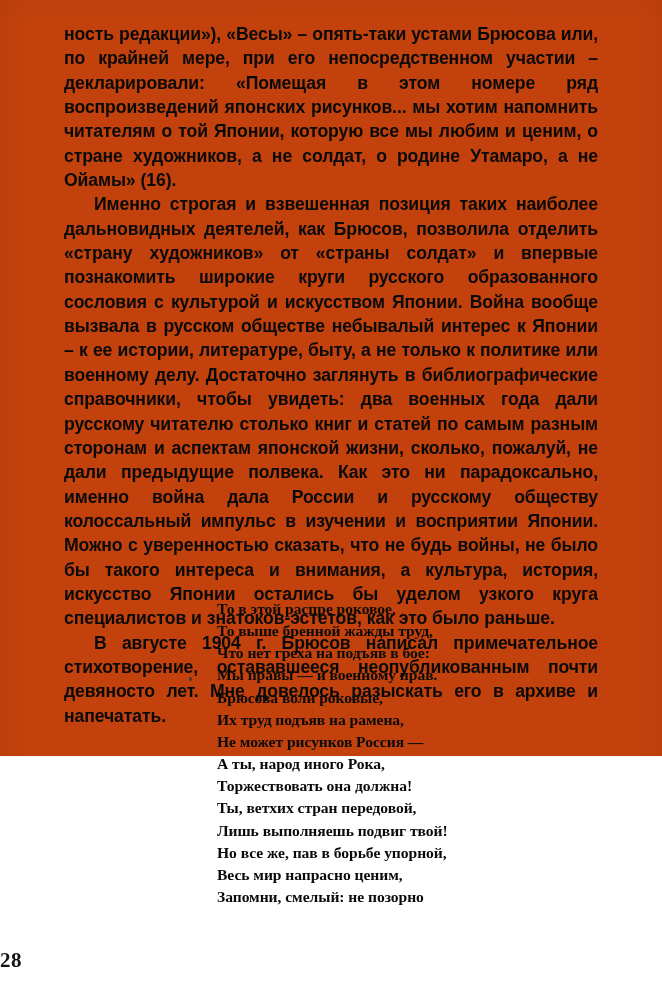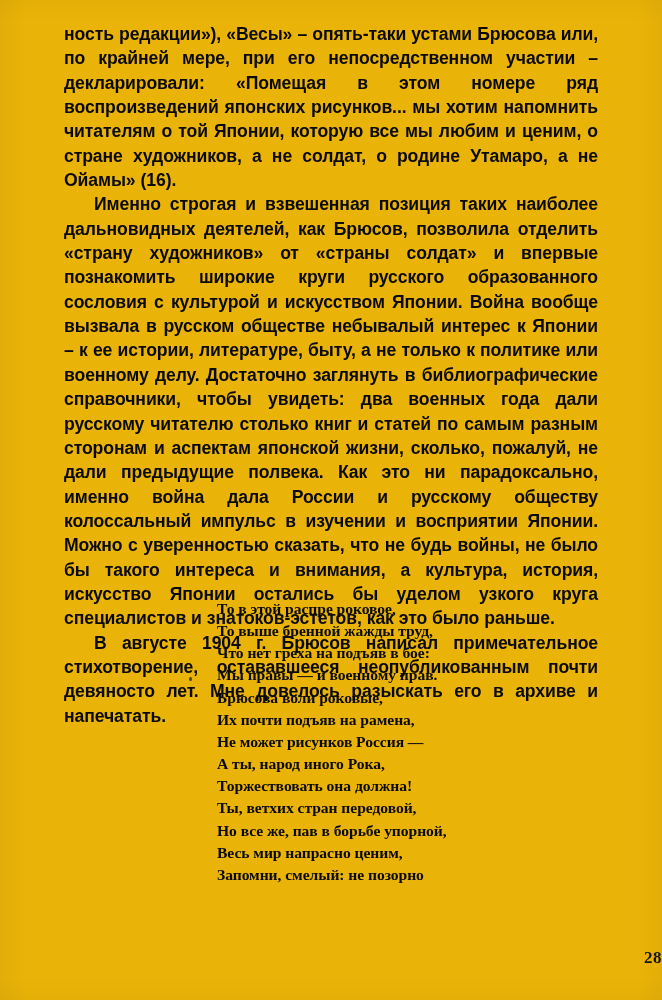--- a/index.html
+++ b/index.html
@@ -14,22 +14,22 @@
     font-family: "Liberation Serif", "DejaVu Serif", serif;
     color: #0b0b0b;
     position: relative;
   }
 
   
   #page {
     position: absolute;
     inset: 0;
     width: 662px;
-    height: 1000px;
-    background: #eab308;
+    height: 756px;
+    background: #c2410c;
   }
 
   
   #paper-tone {
     position: absolute;
     inset: 0;
     background:
       linear-gradient(90deg, rgba(0,0,0,0.035) 0px, rgba(0,0,0,0.0) 26px,
                              rgba(0,0,0,0.0) 636px, rgba(0,0,0,0.03) 662px),
       linear-gradient(180deg, rgba(0,0,0,0.025) 0px, rgba(0,0,0,0) 22px,
@@ -80,24 +80,24 @@
     letter-spacing: -0.05px;
     color: #0a0a0a;
   }
 
   
   #folio {
     position: absolute;
     left: 0;
     top: 948px;
     width: 662px;
-    text-align: right;
+    text-align: left;
     font-family: "Liberation Serif", "DejaVu Serif", serif;
     font-weight: 700;
-    font-size: 17px;
+    font-size: 21px;
     letter-spacing: 0.5px;
     color: #141414;
   }
 
   
   #speck {
     position: absolute;
     left: 189px;
     top: 677px;
     width: 3px;
@@ -120,25 +120,26 @@
     <p class="para indent">Именно строгая и взвешенная позиция таких наиболее дальновидных деятелей, как Брюсов, позволила отделить «страну художников» от «страны солдат» и впервые познакомить широкие круги русского образованного сословия с культурой и искусством Японии. Война вообще вызвала в русском обществе небывалый интерес к Японии – к ее истории, литературе, быту, а не только к политике или военному делу. Достаточно заглянуть в библиографические справочники, чтобы увидеть: два военных года дали русскому читателю столько книг и статей по самым разным сторонам и аспектам японской жизни, сколько, пожалуй, не дали предыдущие полвека. Как это ни парадоксально, именно война дала России и русскому обществу колоссальный импульс в изучении и восприятии Японии. Можно с уверенностью сказать, что не будь войны, не было бы такого интереса и внимания, а культура, история, искусство Японии остались бы уделом узкого круга специалистов и знатоков-эстетов, как это было раньше.</p>
     <p class="para indent">В августе 1904 г. Брюсов написал примечательное стихотворение, остававшееся неопубликованным почти девяносто лет. Мне довелось разыскать его в архиве и напечатать.</p>
   </div>
 
   <div id="poem-block">
     <p class="verse-line">То в этой распре роковое,</p>
     <p class="verse-line">То выше бренной жажды труд,</p>
     <p class="verse-line">Что нет греха на подъяв в бое:</p>
     <p class="verse-line">Мы правы — и военному прав.</p>
     <p class="verse-line">Брюсова воли роковые,</p>
-    <p class="verse-line">Их почти подъяв на рамена,</p>
+    <p class="verse-line">Их труд подъяв на рамена,</p>
     <p class="verse-line">Не может рисунков Россия —</p>
     <p class="verse-line">А ты, народ иного Рока,</p>
     <p class="verse-line">Торжествовать она должна!</p>
     <p class="verse-line">Ты, ветхих стран передовой,</p>
+    <p class="verse-line">Лишь выполняешь подвиг твой!</p>
     <p class="verse-line">Но все же, пав в борьбе упорной,</p>
     <p class="verse-line">Весь мир напрасно ценим,</p>
     <p class="verse-line">Запомни, смелый: не позорно</p>
   </div>
 
   <div id="speck"></div>
 
   <div id="folio">28</div>
 
 </div>

